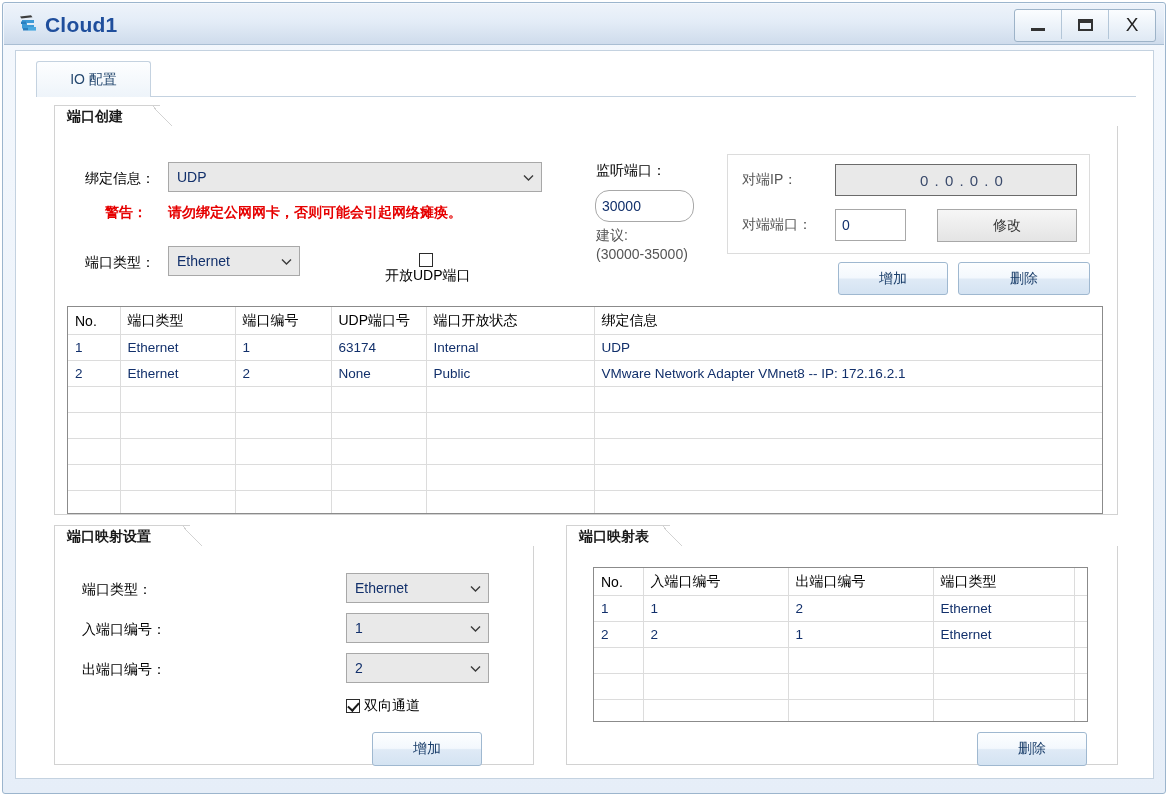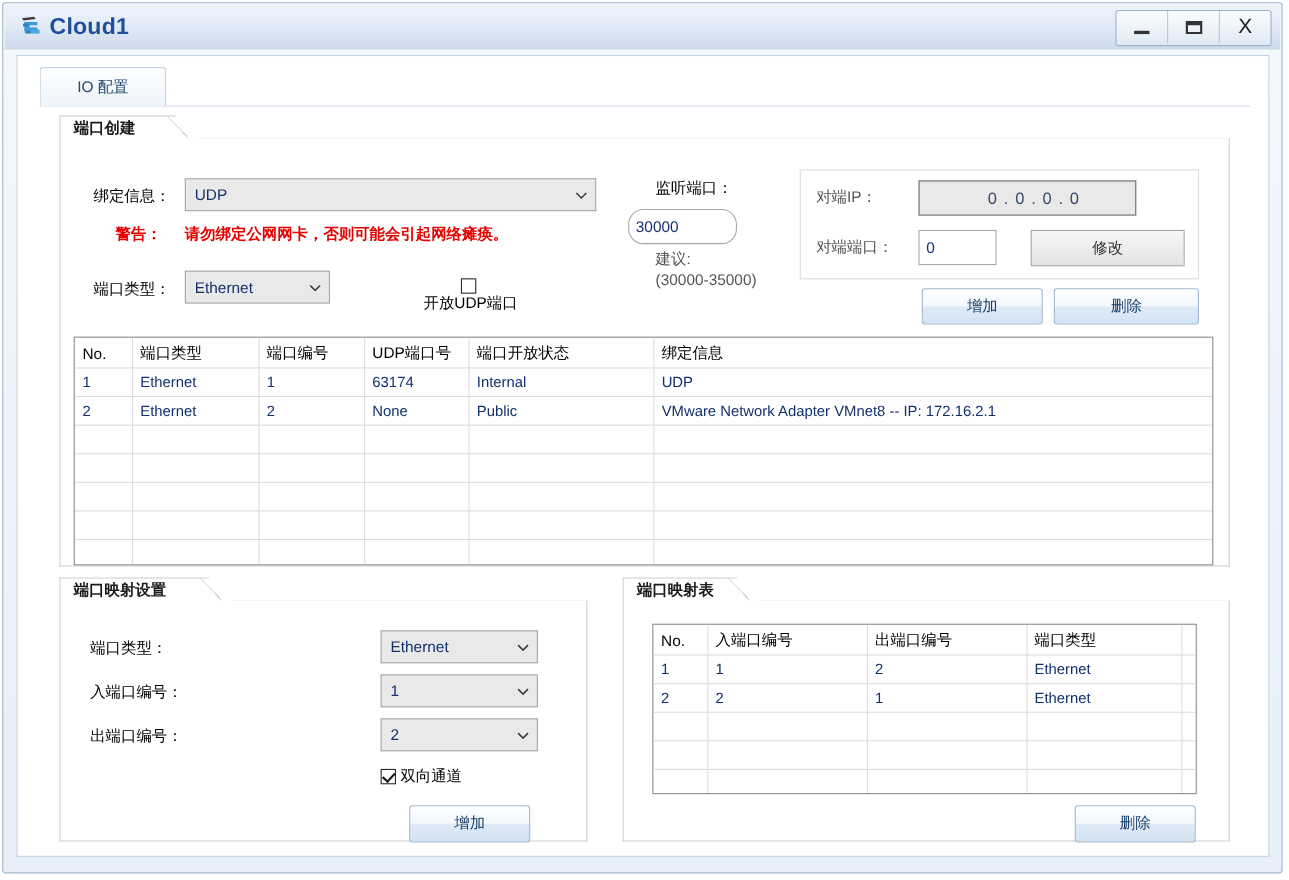--- a/index.html
+++ b/index.html
@@ -361,29 +361,29 @@
                 </svg>
             </span>
           </div>
 
           <div class="check" style="left:330px; top:127px;flex-direction:column;">
             <span class="box"></span>
             <span>开放UDP端口</span>
           </div>
 
           <span class="lbl" style="left:541px; top:36px;">监听端口：</span>
-          <div class="textbox" style="left:516px; top:64px; width:99px; height:32px;border-radius:14px;">
+          <div class="textbox" style="left:540px; top:64px; width:99px; height:32px;border-radius:14px;">
             <span>30000</span>
           </div>
           <span class="lbl gray" style="left:541px; top:101px;">建议:</span>
           <span class="lbl gray" style="left:541px; top:120px;">(30000-35000)</span>
 
           <div class="innerframe" style="left:672px; top:28px; width:363px; height:100px;">
             <span class="lbl gray" style="left:14px; top:16px;">对端IP：</span>
-            <div class="ipbox" style="left:107px; top:9px; width:198px; height:32px;padding-left:12px;">
+            <div class="ipbox" style="left:107px; top:9px; width:242px; height:32px;padding-left:12px;">
               <span>0  .  0  .  0  .  0</span>
             </div>
             <span class="lbl gray" style="left:14px; top:61px;">对端端口：</span>
             <div class="textbox" style="left:107px; top:54px; width:71px; height:32px;">
               <span>0</span>
             </div>
             <div class="btn plain" style="left:209px; top:54px; width:140px; height:33px;">
               <span>修改</span>
             </div>
           </div>

